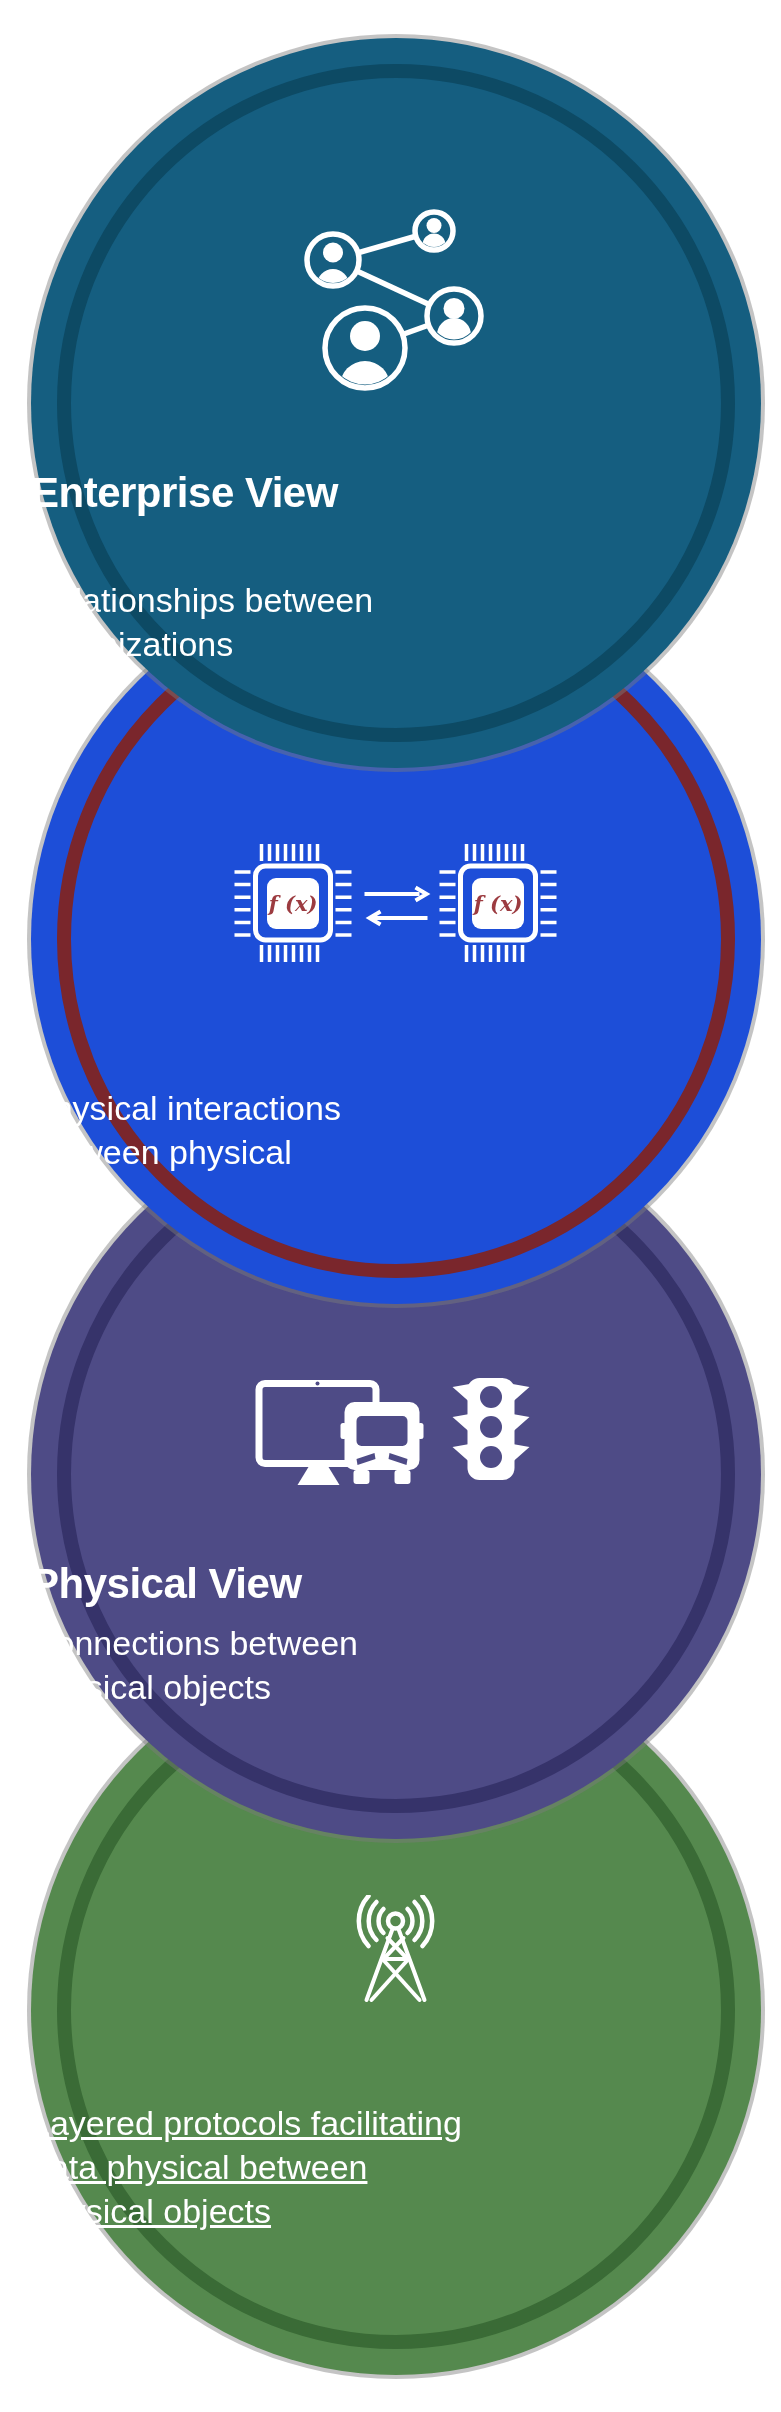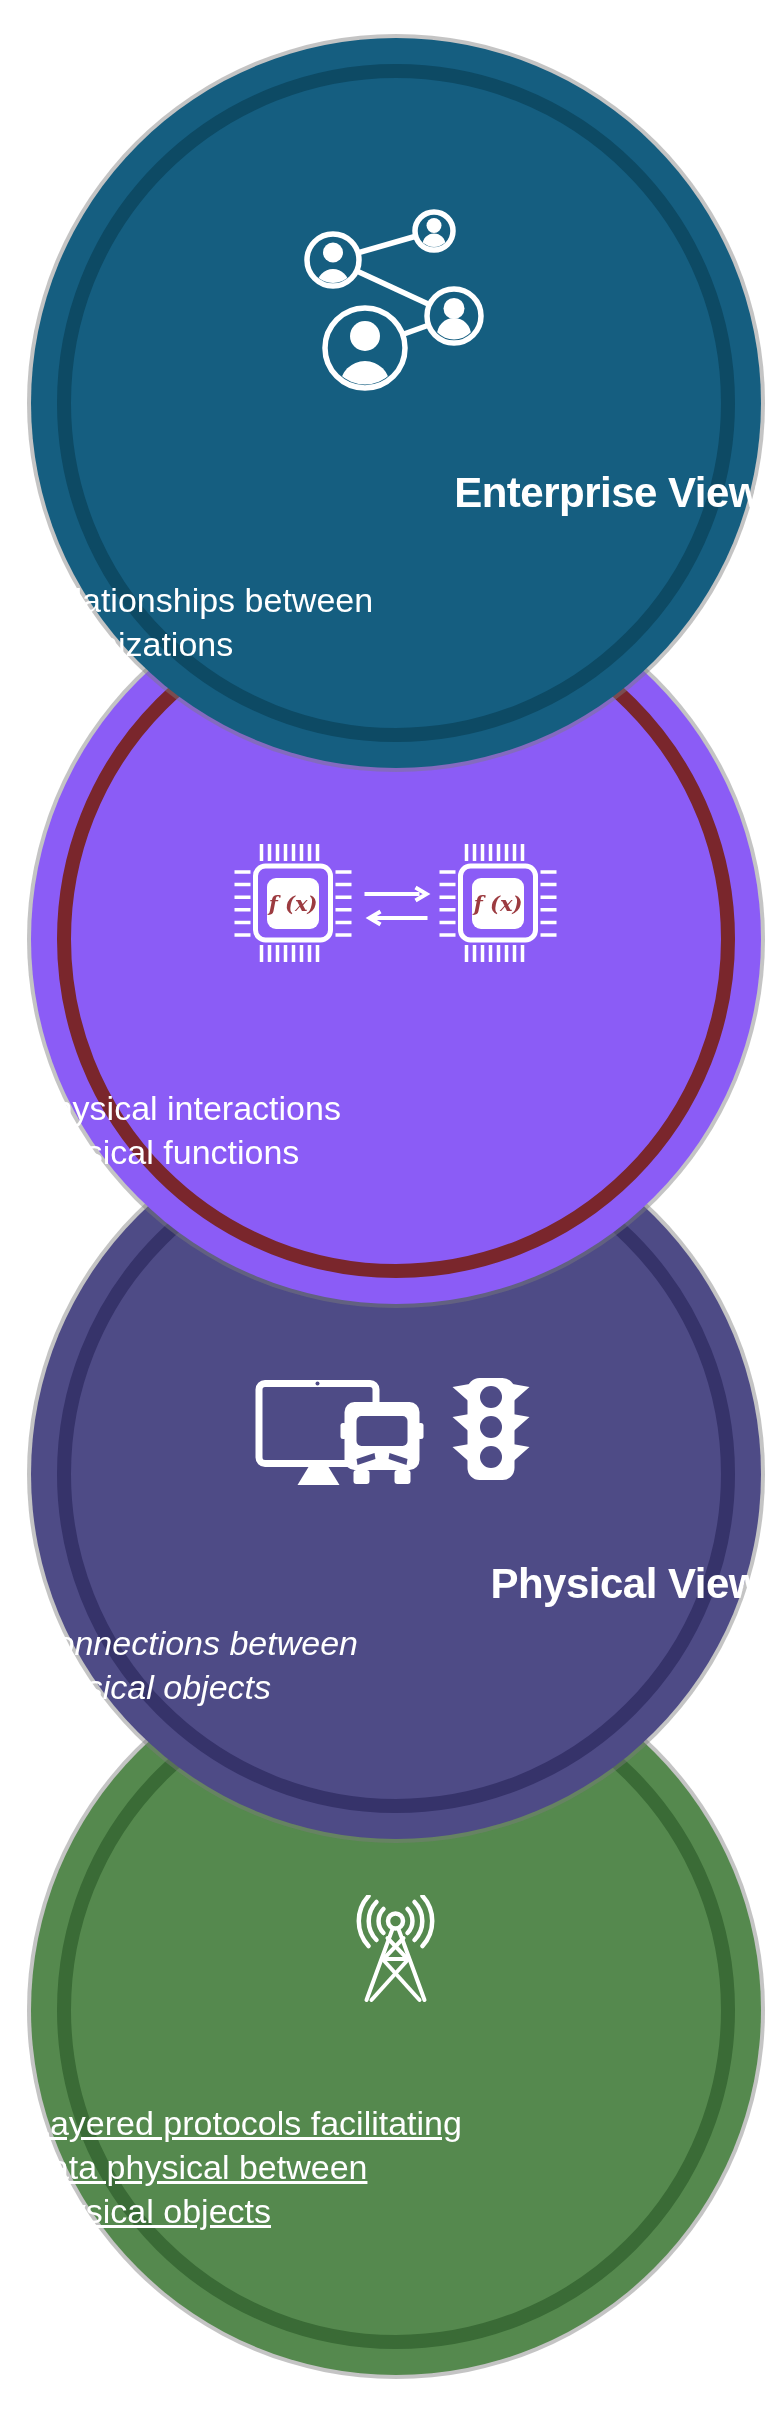--- a/index.html
+++ b/index.html
@@ -20,57 +20,57 @@
   .ring{
     position:absolute;
     inset:26px;
     border-radius:50%;
     border:14px solid transparent;
     pointer-events:none;
   }
   
   .v0{background:#155e80;z-index:4;top:38px;}
   .v0 .ring{border-color:#0d4a64;}
-  .v1{background:#8b5cf6;z-index:3;top:574px;}
+  .v1{background:#1d4ed8;z-index:3;top:574px;}
   .v1 .ring{border-color:#7a262c;}
   .v2{background:#4e4b86;z-index:2;top:1109px;}
   .v2 .ring{border-color:#36336a;}
   .v3{background:#55894e;z-index:1;top:1645px;}
   .v3 .ring{border-color:#3a6b36;}
 
   .icon{
     position:absolute;
     left:50%;
     transform:translateX(-50%);
   }
   .title{
     position:absolute;
     width:100%;
-    text-align:right;
+    text-align:left;
     color:#ffffff;
     font-size:42px;
     font-weight:700;
     letter-spacing:-0.5px;
     line-height:50px;
   }
   .desc{
     position:absolute;
     width:100%;
     text-align:left;
     color:#ffffff;
     font-size:34px;
     font-weight:400;
     line-height:44px;
   }
   .desc span{display:block;}
 
   
   .v0 .icon{top:152px;} .v0 .title{top:430px;} .v0 .desc{top:540px;}
   .v1 .icon{top:256px;} .v1 .title{top:426px;} .v1 .desc{top:512px;}
-  .v2 .icon{top:266px;} .v2 .title{top:450px;} .v2 .desc{top:512px;font-style:italic;}
+  .v2 .icon{top:266px;} .v2 .title{top:450px;} .v2 .desc{top:512px;}
   .v3 .icon{top:250px;} .v3 .title{top:366px;} .v3 .desc{top:456px;text-decoration:underline;}
 
   .chip-label{
     font-family:"DejaVu Serif", serif;
     font-style:italic;
     font-weight:bold;
     font-size:21px;
   }
 </style>
 </head>
@@ -202,21 +202,21 @@
             <line x1="107" y1="54.6" x2="123" y2="54.6"></line>
           <line x1="107" y1="67.2" x2="123" y2="67.2"></line>
             <line x1="107" y1="79.8" x2="123" y2="79.8"></line>
           <line x1="107" y1="92.4" x2="123" y2="92.4"></line>
             <line x1="107" y1="105" x2="123" y2="105"></line>
         </g>
       </g>
     </svg>
     <div class="desc">
       <span>Physical interactions</span>
-      <span>physical functions</span>
+      <span>between physical</span>
     </div>
   </div>
 
   <div class="circle v2">
     <div class="ring"></div>
     <svg class="icon" width="285" height="112" viewBox="0 0 285 112">
 
       <g>
         <rect x="5.5" y="8.5" width="117" height="80" rx="6" fill="none" stroke="#ffffff" stroke-width="7"></rect>
         <circle cx="64" cy="8.5" r="2" fill="#4e4b86"></circle>

